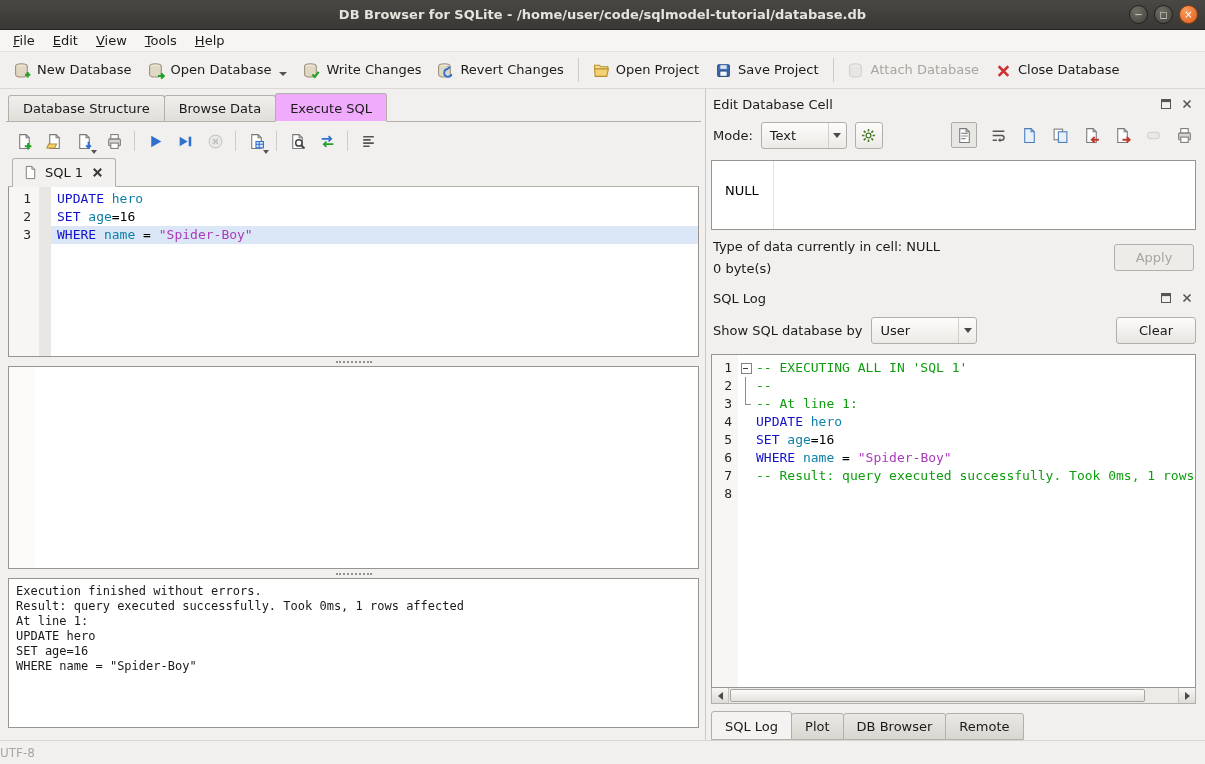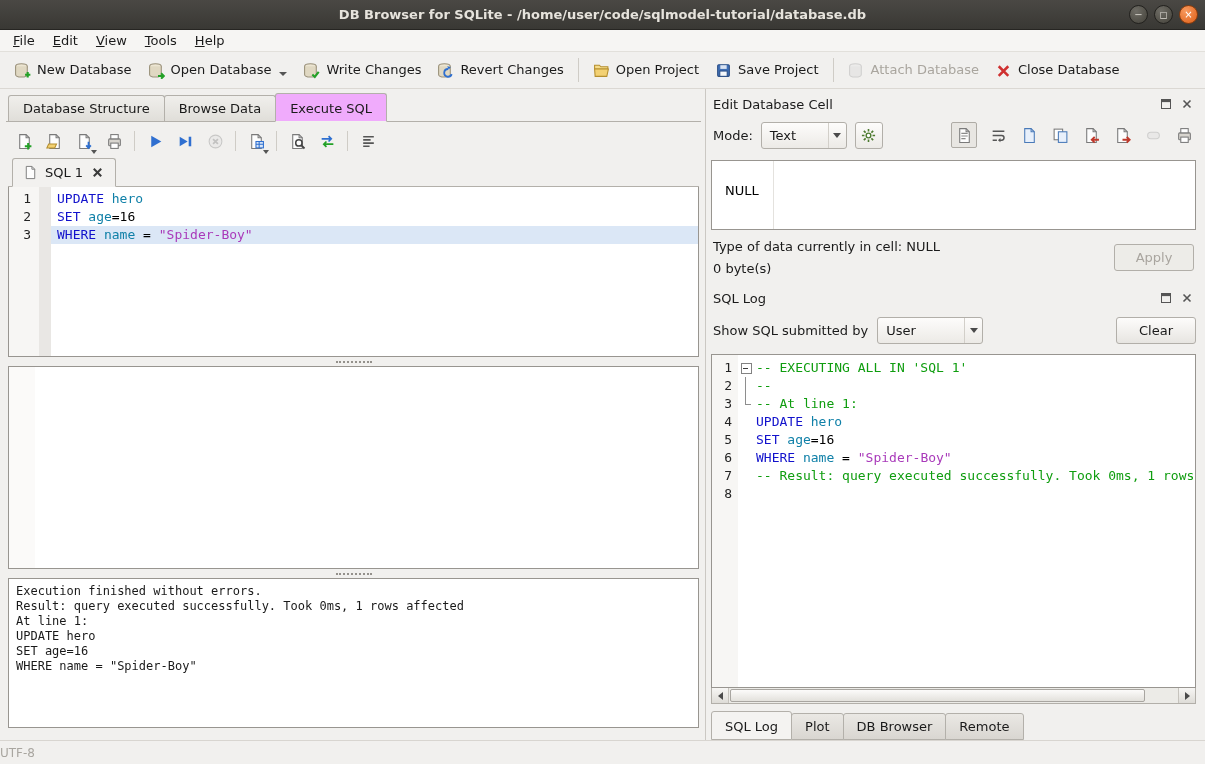--- a/index.html
+++ b/index.html
@@ -495,21 +495,21 @@
           </span>
           <span class="dock-btn">
             <svg viewBox="0 0 12 12" width="12" height="12">
                 <path d="M2.5 2.5l7 7M9.5 2.5l-7 7" stroke="#555" stroke-width="1.6"></path>
               </svg>
           </span>
         </span>
       </div>
 
       <div class="filter-row">
-        <span>Show SQL submitted by</span>
+        <span>Show SQL database by</span>
         <div class="combo user">
           <span class="combo-value">User</span>
           <span class="combo-arrow-box">
               <span class="combo-arrow"></span>
             </span>
         </div>
         <button class="btn">Clear</button>
       </div>
 
       <div class="log-box">

